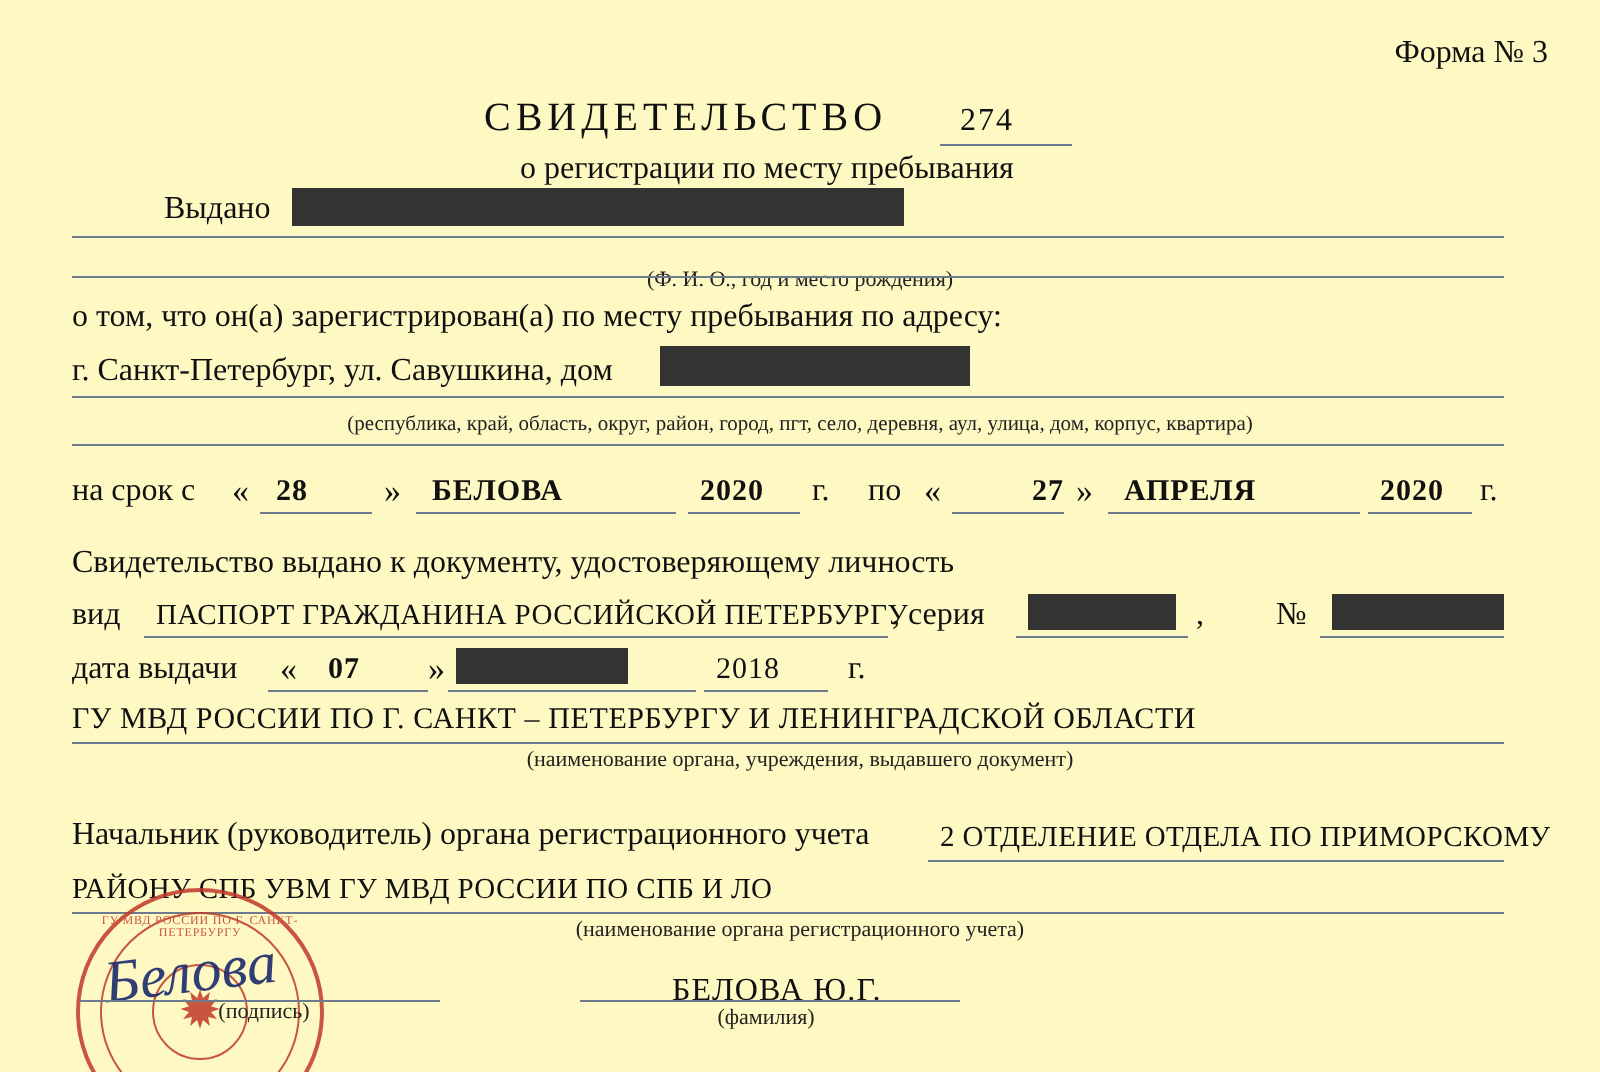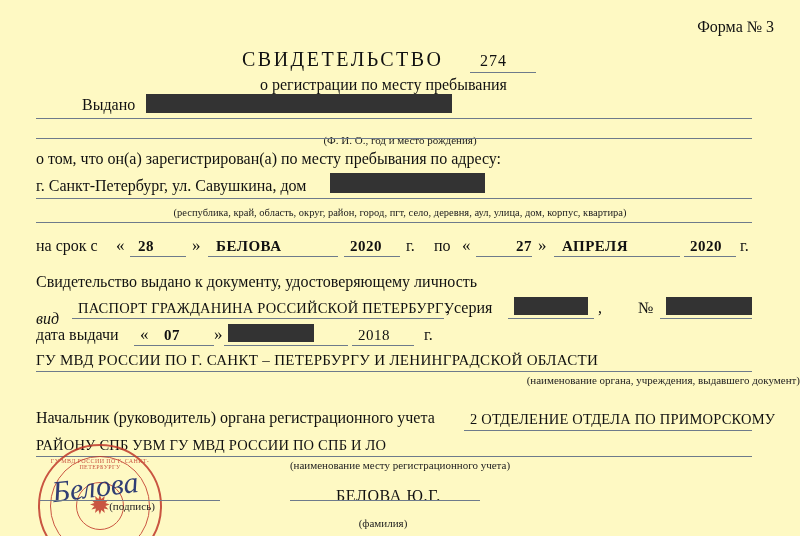--- a/index.html
+++ b/index.html
@@ -234,21 +234,21 @@
   <div class="line" style="top:256px; left:476px; width:56px;"></div>
   <div class="lbl" style="top:236px; left:538px; font-size:17px;">»</div>
   <div class="date-val" style="top:238px; left:562px;">АПРЕЛЯ</div>
   <div class="line" style="top:256px; left:554px; width:126px;"></div>
   <div class="date-val" style="top:238px; left:690px;">2020</div>
   <div class="line" style="top:256px; left:684px; width:52px;"></div>
   <div class="lbl" style="top:237px; left:740px;">г.</div>
 
   <div class="lbl" style="top:273px; left:36px;">Свидетельство выдано к документу, удостоверяющему личность</div>
 
-  <div class="lbl" style="top:310px; left:36px;font-style:italic;">вид</div>
+  <div class="lbl" style="top:299px; left:36px;">вид</div>
   <div class="vid-value">ПАСПОРТ ГРАЖДАНИНА РОССИЙСКОЙ ПЕТЕРБУРГУ</div>
   <div class="line" style="top:318px; left:72px; width:372px;"></div>
   <div class="lbl" style="top:299px; left:446px;">, серия</div>
   <div class="redact" style="top:297px; left:514px; width:74px; height:18px;"></div>
   <div class="line" style="top:318px; left:508px; width:86px;"></div>
   <div class="lbl" style="top:299px; left:598px;">,</div>
   <div class="lbl" style="top:299px; left:638px;">№</div>
   <div class="redact" style="top:297px; left:666px; width:86px; height:18px;"></div>
   <div class="line" style="top:318px; left:660px; width:92px;"></div>
 
@@ -258,38 +258,38 @@
   <div class="line" style="top:345px; left:134px; width:80px;"></div>
   <div class="lbl" style="top:325px; left:214px; font-size:17px;">»</div>
   <div class="redact" style="top:324px; left:228px; width:86px; height:18px;"></div>
   <div class="line" style="top:345px; left:224px; width:124px;"></div>
   <div class="date-val" style="top:327px; left:358px; font-weight:normal;">2018</div>
   <div class="line" style="top:345px; left:352px; width:62px;"></div>
   <div class="lbl" style="top:326px; left:424px;">г.</div>
 
   <div class="org-line">ГУ  МВД  РОССИИ  ПО  Г. САНКТ – ПЕТЕРБУРГУ  И  ЛЕНИНГРАДСКОЙ ОБЛАСТИ</div>
   <div class="line" style="top:371px; left:36px; width:716px;"></div>
-  <div class="caption" style="top:374px; left:0; width:800px;text-align:right;">(наименование органа, учреждения, выдавшего документ)</div>
+  <div class="caption" style="top:374px; left:0; width:800px;">(наименование органа, учреждения, выдавшего документ)</div>
 
   <div class="lbl" style="top:409px; left:36px;">Начальник (руководитель) органа регистрационного учета</div>
   <div class="chief-value">2 ОТДЕЛЕНИЕ ОТДЕЛА  ПО ПРИМОРСКОМУ</div>
   <div class="line" style="top:430px; left:464px; width:288px;"></div>
   <div class="chief-value2">РАЙОНУ СПБ УВМ  ГУ  МВД  РОССИИ  ПО СПБ  И  ЛО</div>
   <div class="line" style="top:456px; left:36px; width:716px;"></div>
-  <div class="caption" style="top:459px; left:0; width:800px;">(наименование месту регистрационного учета)</div>
+  <div class="caption" style="top:459px; left:0; width:800px;">(наименование органа регистрационного учета)</div>
 
   <div class="stamp">
     <div class="inner"></div>
     <div class="stamp-text-top">ГУ МВД РОССИИ ПО Г. САНКТ-ПЕТЕРБУРГУ</div>
     <div class="core"></div>
     <div class="eagle">✹</div>
 
   </div>
 
   <div class="signature">Белова</div>
   <div class="line" style="top:500px; left:40px; width:180px;"></div>
   <div class="caption" style="top:500px; left:86px; width:92px;">(подпись)</div>
 
   <div class="fam-name">БЕЛОВА Ю.Г.</div>
   <div class="line" style="top:500px; left:290px; width:190px;"></div>
-  <div class="caption" style="top:503px; left:318px; width:130px;margin-top:14px;">(фамилия)</div>
+  <div class="caption" style="top:503px; left:318px; width:130px;">(фамилия)</div>
 
 </div>
 
 </body></html>

